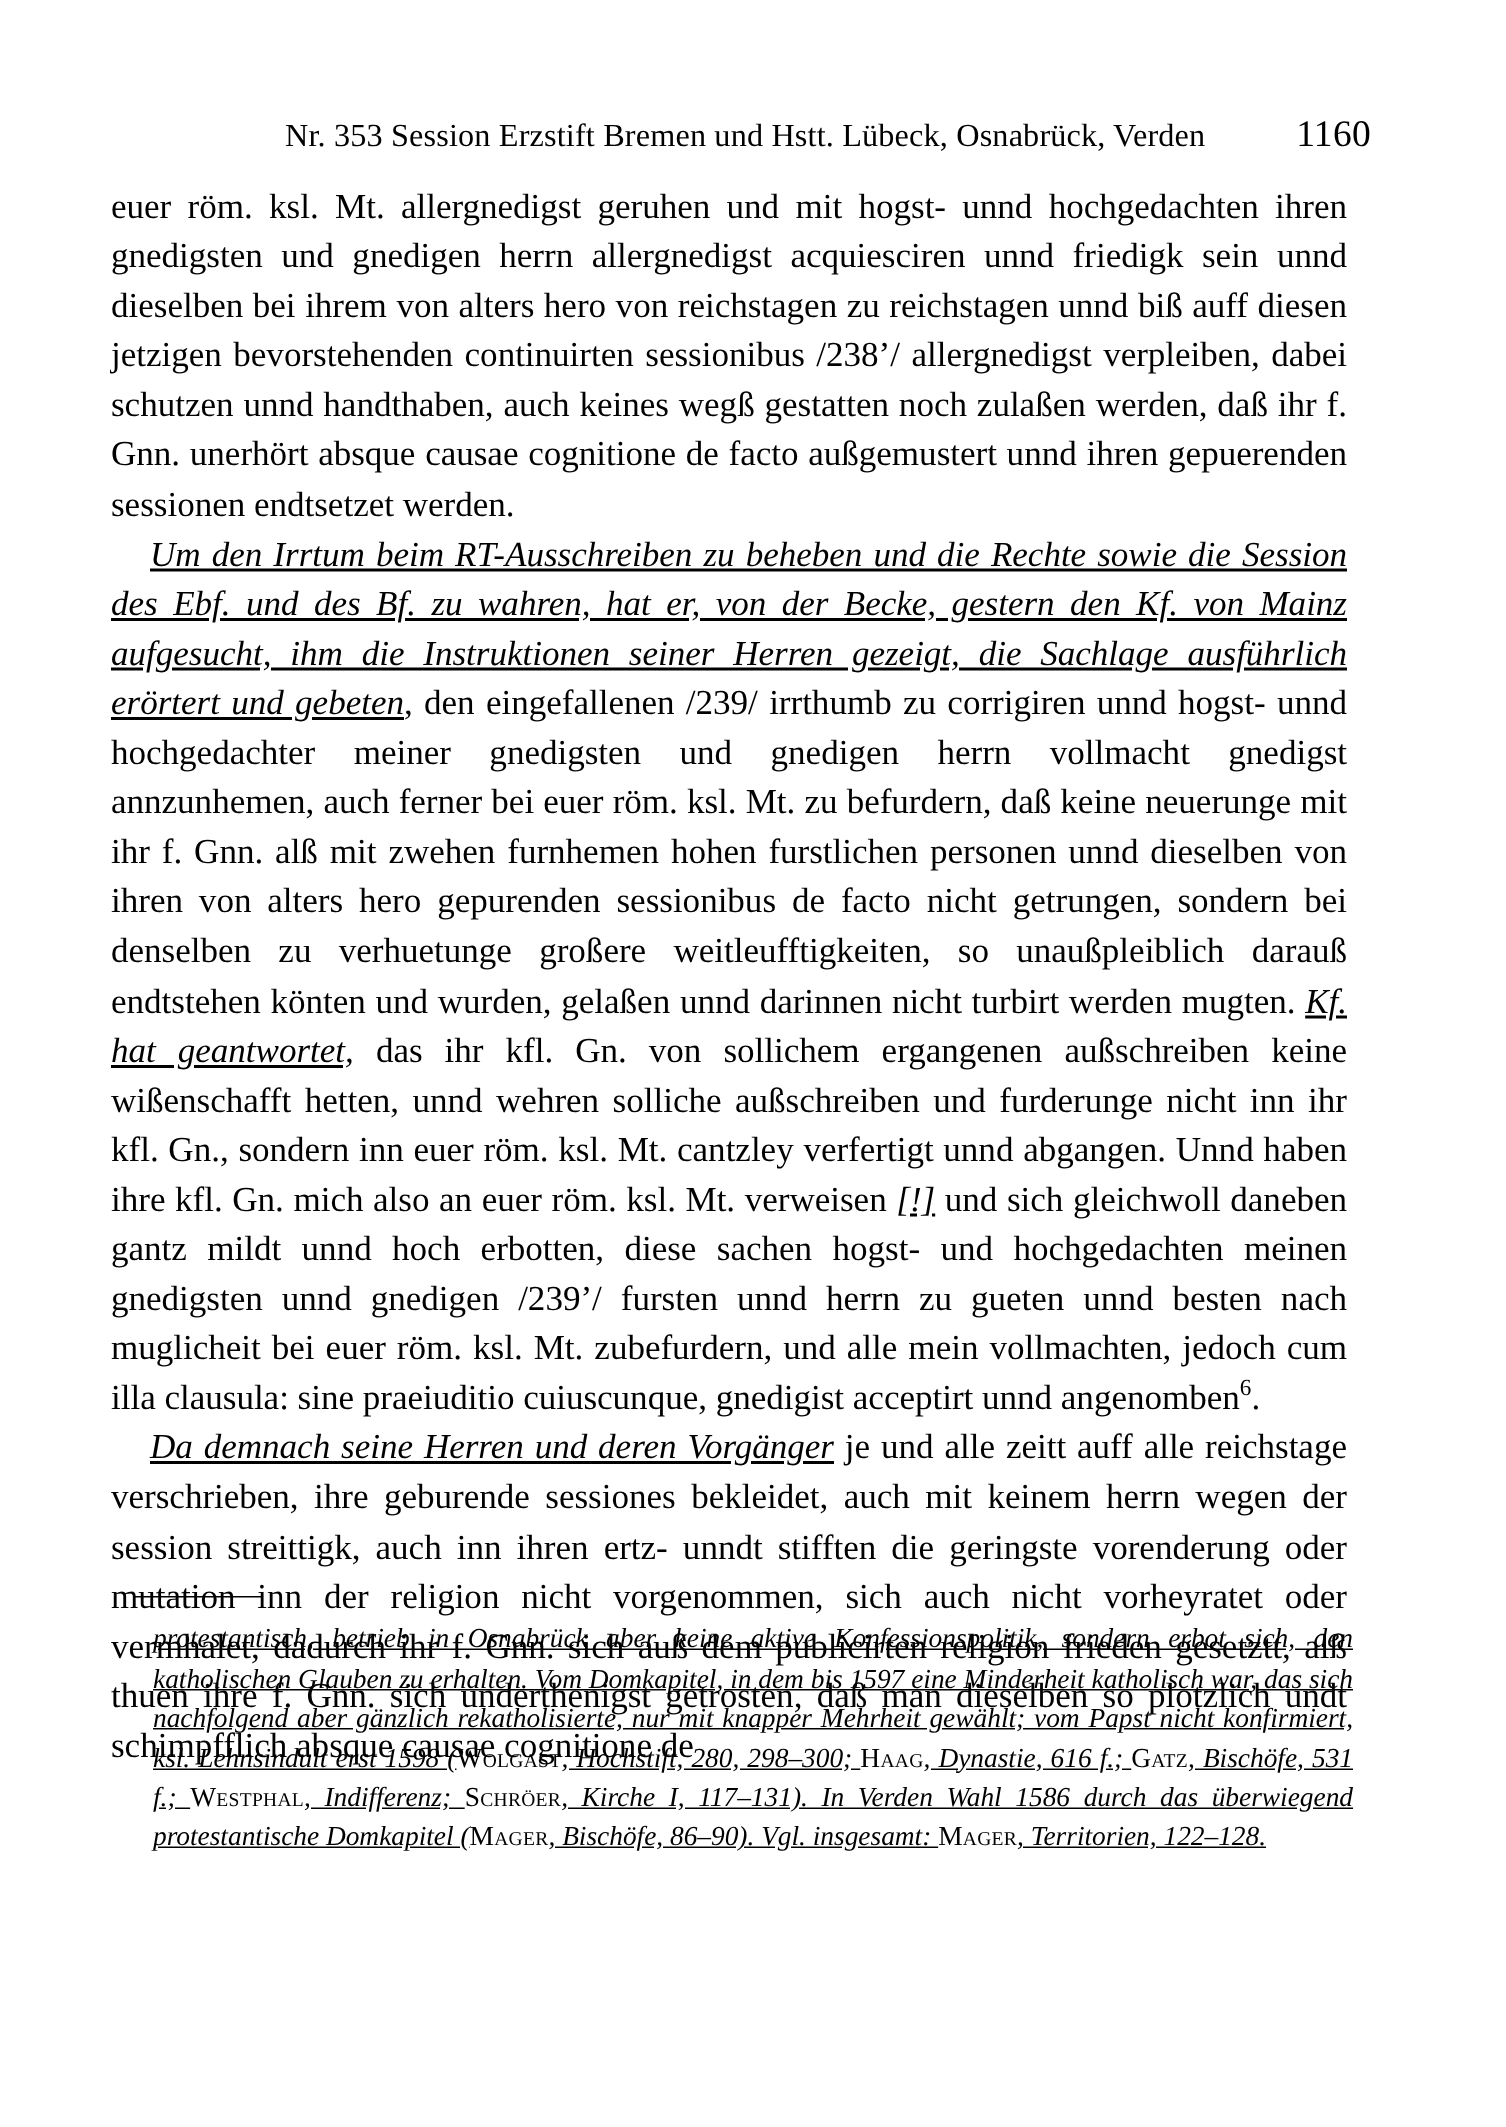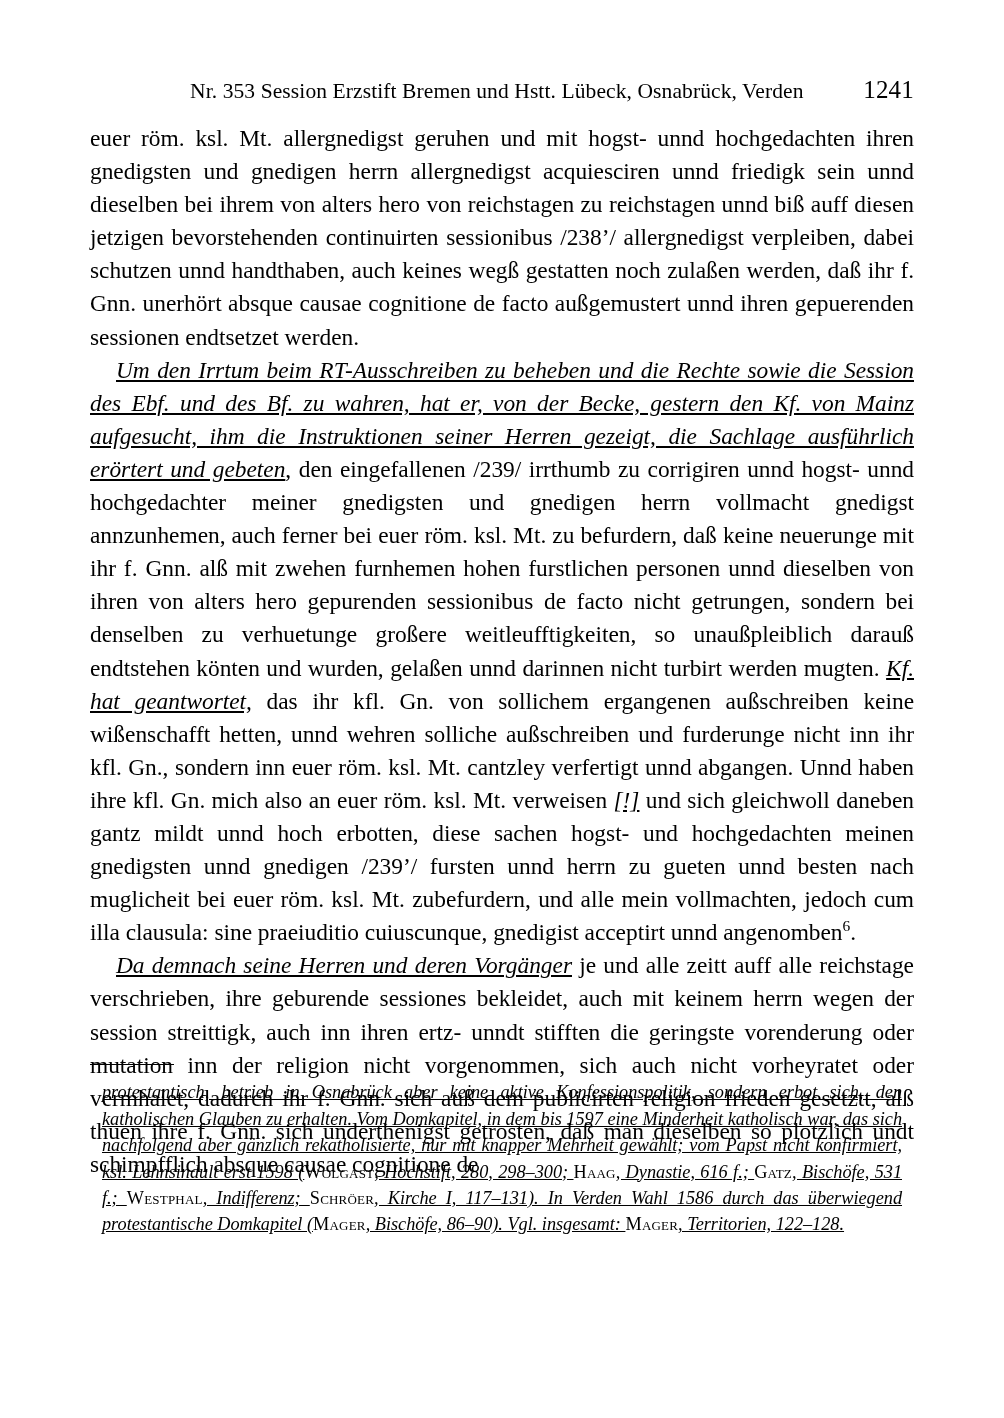--- a/index.html
+++ b/index.html
@@ -43,21 +43,21 @@
   }
   .running-head-folio {
     font-size: 25px;
     margin-left: auto;
     letter-spacing: 0.2px;
   }
 
   
   .body-block {
     position: absolute;
-    left: 90px;
+    left: 74px;
     top: 122px;
     width: 824px;
   }
   .para {
     margin: 0;
     font-size: 23.4px;
     line-height: 33.1px;
     text-align: justify;
     text-justify: inter-word;
     hyphens: manual;
@@ -116,21 +116,21 @@
     letter-spacing: 0.2px;
   }
 </style>
 </head>
 <body>
 
 <div class="page">
 
   <div class="running-head">
     <span class="running-head-title">Nr. 353 Session Erzstift Bremen und Hstt. Lübeck, Osnabrück, Verden</span>
-    <span class="running-head-folio">1241</span>
+    <span class="running-head-folio">1160</span>
   </div>
 
   <div class="body-block" id="body-block">
       <p class="para"><span>euer röm. ksl. Mt. allergnedigst geruhen und mit hogst- unnd hochgedachten ihren gnedigsten und gnedigen herrn allergnedigst acquiesciren unnd friedigk sein unnd dieselben bei ihrem von alters hero von reichstagen zu reichstagen unnd biß auff diesen jetzigen bevorstehenden continuirten sessionibus /238’/ allergnedigst verpleiben, dabei schutzen unnd handthaben, auch keines wegß gestatten noch zulaßen werden, daß ihr f. Gnn. unerhört absque causae cognitione de facto außgemustert unnd ihren gepuerenden sessionen endtsetzet werden.</span></p>
       <p class="para indent"><span class="it">Um den Irrtum beim RT-Ausschreiben zu beheben und die Rechte sowie die Session des Ebf. und des Bf. zu wahren, hat er, von der Becke, gestern den Kf. von Mainz aufgesucht, ihm die Instruktionen seiner Herren gezeigt, die Sachlage ausführlich erörtert und gebeten</span><span>, den eingefallenen /239/ irrthumb zu corrigiren unnd hogst- unnd hochgedachter meiner gnedigsten und gnedigen herrn vollmacht gnedigst annzunhemen, auch ferner bei euer röm. ksl. Mt. zu befurdern, daß keine neuerunge mit ihr f. Gnn. alß mit zwehen furnhemen hohen furstlichen personen unnd dieselben von ihren von alters hero gepurenden sessionibus de facto nicht getrungen, sondern bei denselben zu verhuetunge großere weitleufftigkeiten, so unaußpleiblich darauß endtstehen könten und wurden, gelaßen unnd darinnen nicht turbirt werden mugten. </span><span class="it">Kf. hat geantwortet,</span><span> das ihr kfl. Gn. von sollichem ergangenen außschreiben keine wißenschafft hetten, unnd wehren solliche außschreiben und furderunge nicht inn ihr kfl. Gn., sondern inn euer röm. ksl. Mt. cantzley verfertigt unnd abgangen. Unnd haben ihre kfl. Gn. mich also an euer röm. ksl. Mt. verweisen </span><span class="it">[!]</span><span> und sich gleichwoll daneben gantz mildt unnd hoch erbotten, diese sachen hogst- und hochgedachten meinen gnedigsten unnd gnedigen /239’/ fursten unnd herrn zu gueten unnd besten nach muglicheit bei euer röm. ksl. Mt. zubefurdern, und alle mein vollmachten, jedoch cum illa clausula: sine praeiuditio cuiuscunque, gnedigist acceptirt unnd angenomben</span><sup class="fn-ref">6</sup><span>.</span></p>
       <p class="para indent"><span class="it">Da demnach seine Herren und deren Vorgänger</span><span> je und alle zeitt auff alle reichstage verschrieben, ihre geburende sessiones bekleidet, auch mit keinem herrn wegen der session streittigk, auch inn ihren ertz- unndt stifften die geringste vorenderung oder mutation inn der religion nicht vorgenommen, sich auch nicht vorheyratet oder vermhalet, dadurch ihr f. Gnn. sich auß dem publicirten religion frieden gesetztt, alß thuen ihre f. Gnn. sich underthenigst getrosten, daß man dieselben so plotzlich undt schimpfflich absque causae cognitione de</span></p>
     </div>
 
   <div class="footnotes">
     <div class="fn-rule"></div>

